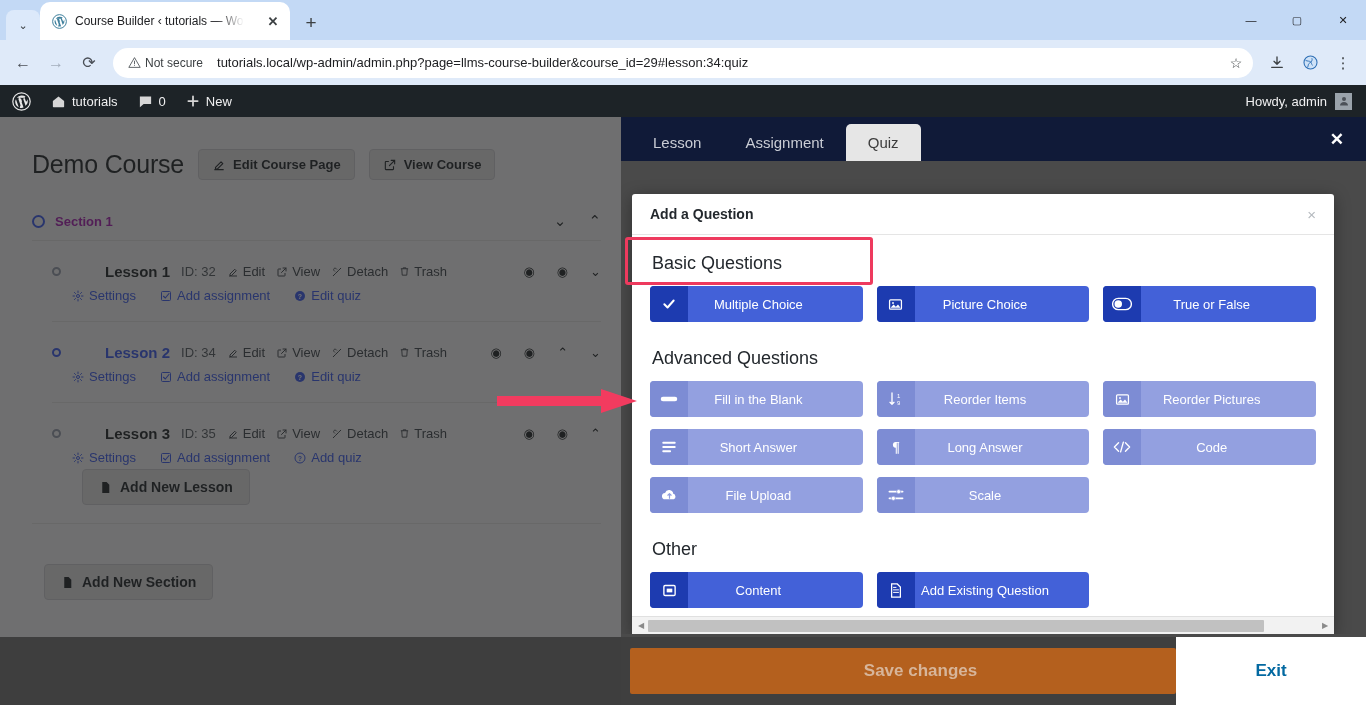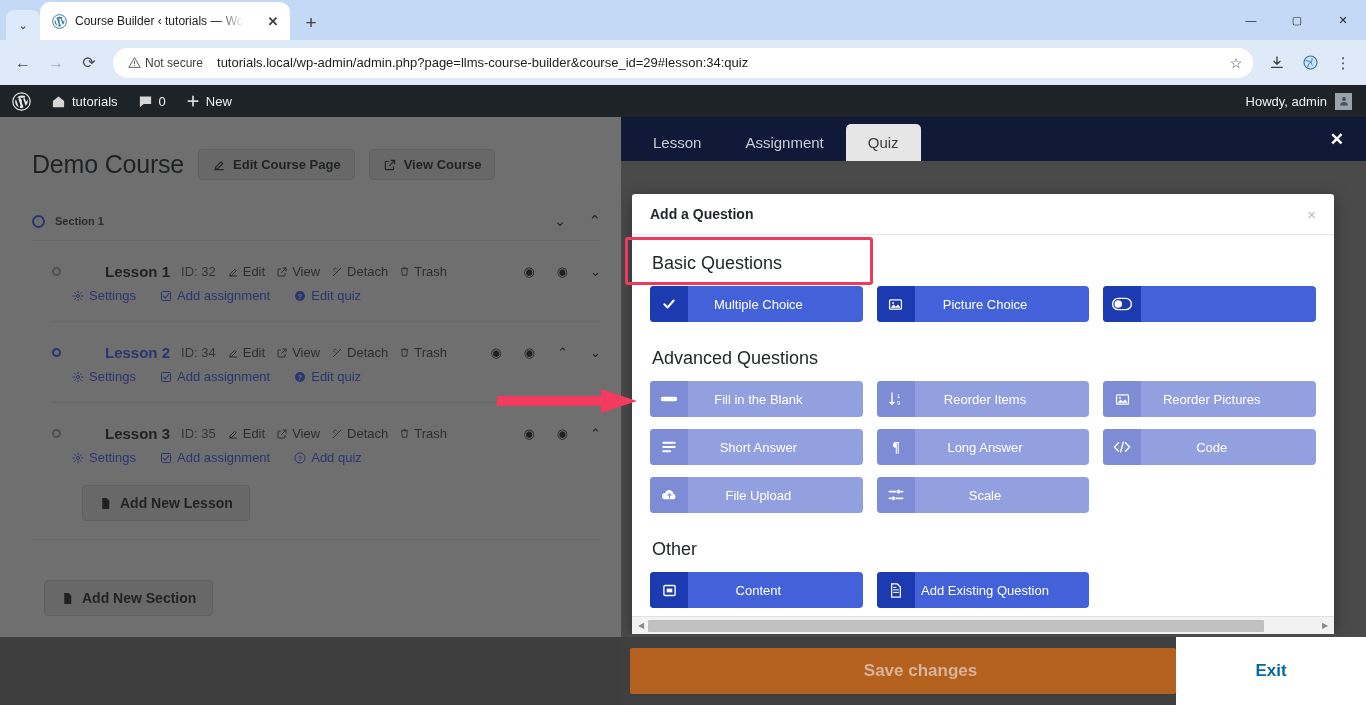--- a/index.html
+++ b/index.html
@@ -197,21 +197,21 @@
     display: flex; align-items: center; gap: 10px;
     border-bottom: 1px solid #dcdcde;
     padding-bottom: 10px;
   }
   .sec-circle {
     width: 13px; height: 13px;
     border: 2px solid #3858e9;
     border-radius: 50%;
   }
   .section-name {
-    font-size: 11px; font-weight: 700; color: #404040;
+    font-size: 13px; font-weight: 700; color: #a21caf;
   }
   .section-arrows {
     margin-left: auto; display: flex; gap: 22px;
     color: #1d2327; font-size: 15px;
   }
 
   .lesson {
     margin-top: 22px;
     padding-left: 20px;
   }
@@ -251,21 +251,21 @@
   .lesson-divider {
     border-bottom: 1px solid #dcdcde;
     margin-top: 18px;
   }
   .add-lesson-btn {
     display: inline-flex; align-items: center; gap: 8px;
     background: #dcdcde; border: 1px solid #c9c9cd;
     border-radius: 4px;
     padding: 9px 16px;
     font-size: 14px; font-weight: 700; color: #1d2327;
-    margin: 20px 0 0 50px;
+    margin: 4px 0 0 50px;
   }
   .add-section-btn {
     display: inline-flex; align-items: center; gap: 8px;
     background: #dcdcde; border: 1px solid #c9c9cd;
     border-radius: 4px;
     padding: 9px 16px;
     font-size: 14px; font-weight: 700; color: #1d2327;
     margin: 40px 0 0 12px;
   }
 
@@ -880,20 +880,21 @@
               </span>
               <span class="lbl">Picture Choice</span>
             </div>
             <div class="qbtn primary">
               <span class="ico">
                 <svg width="20" height="14" viewBox="0 0 32 20">
                     <rect x="1" y="1" width="30" height="18" rx="9" fill="none" stroke="#fff" stroke-width="2.2"></rect>
                     <circle cx="10" cy="10" r="6" fill="#fff"></circle>
                   </svg>
               </span>
+              <span class="lbl">True or False</span>
             </div>
           </div>
 
           <div class="group-title spaced">Advanced Questions</div>
           <div class="qgrid">
             <div class="qbtn muted">
               <span class="ico">
                 <svg width="18" height="8" viewBox="0 0 24 10">
                     <rect x="1" y="2" width="22" height="6" rx="3" fill="#fff"></rect>
                   </svg>

